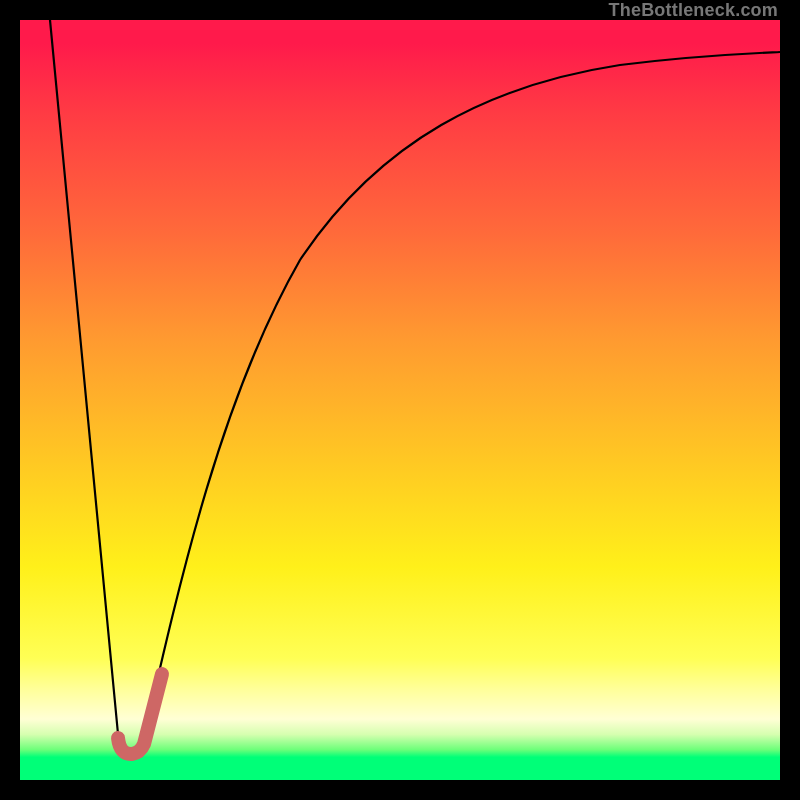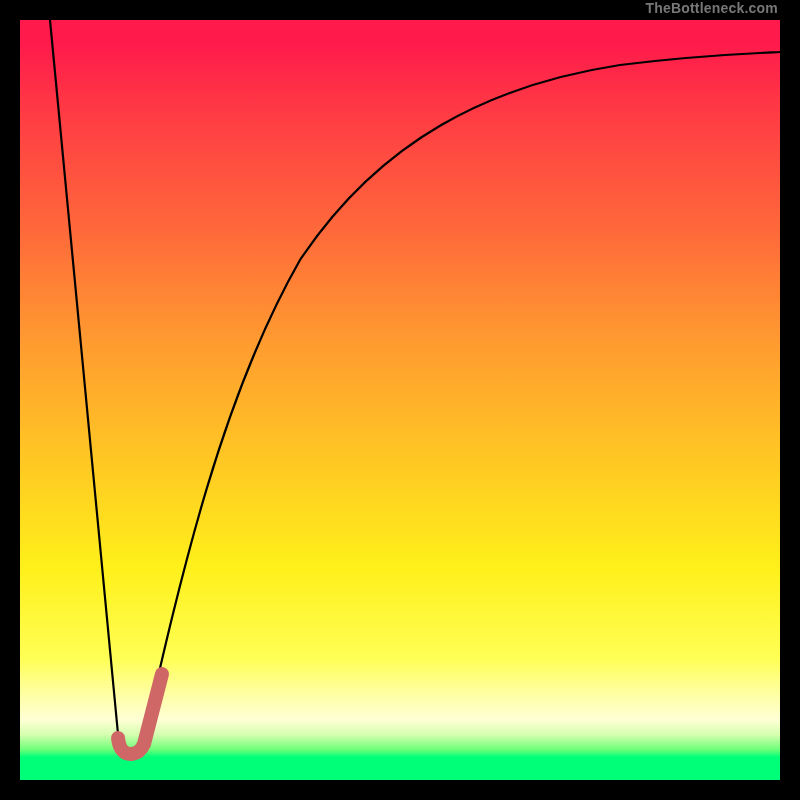--- a/index.html
+++ b/index.html
@@ -45,21 +45,21 @@
       #6dff7a 96%,
       #00ff78 97%,
       #00ff78 100%
     );
   }
   .watermark {
     position: absolute;
     top: 0px;
     right: 22px;
     font-family: Arial, Helvetica, sans-serif;
-    font-size: 14px;
+    font-size: 18px;
     font-weight: bold;
     color: #777;
     letter-spacing: 0.2px;
   }
   svg.curve {
     position: absolute;
     inset: 0;
   }
 </style>
 </head>

